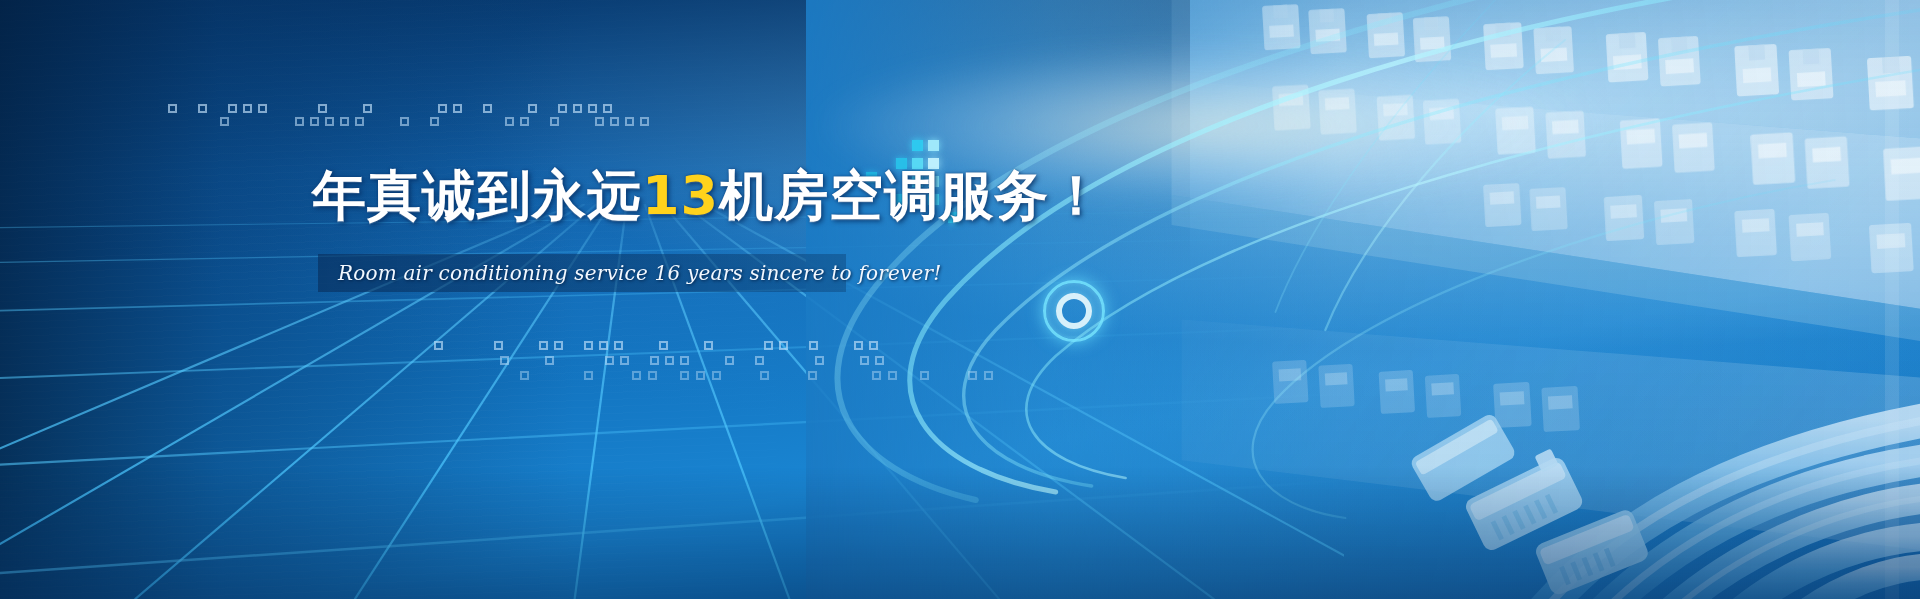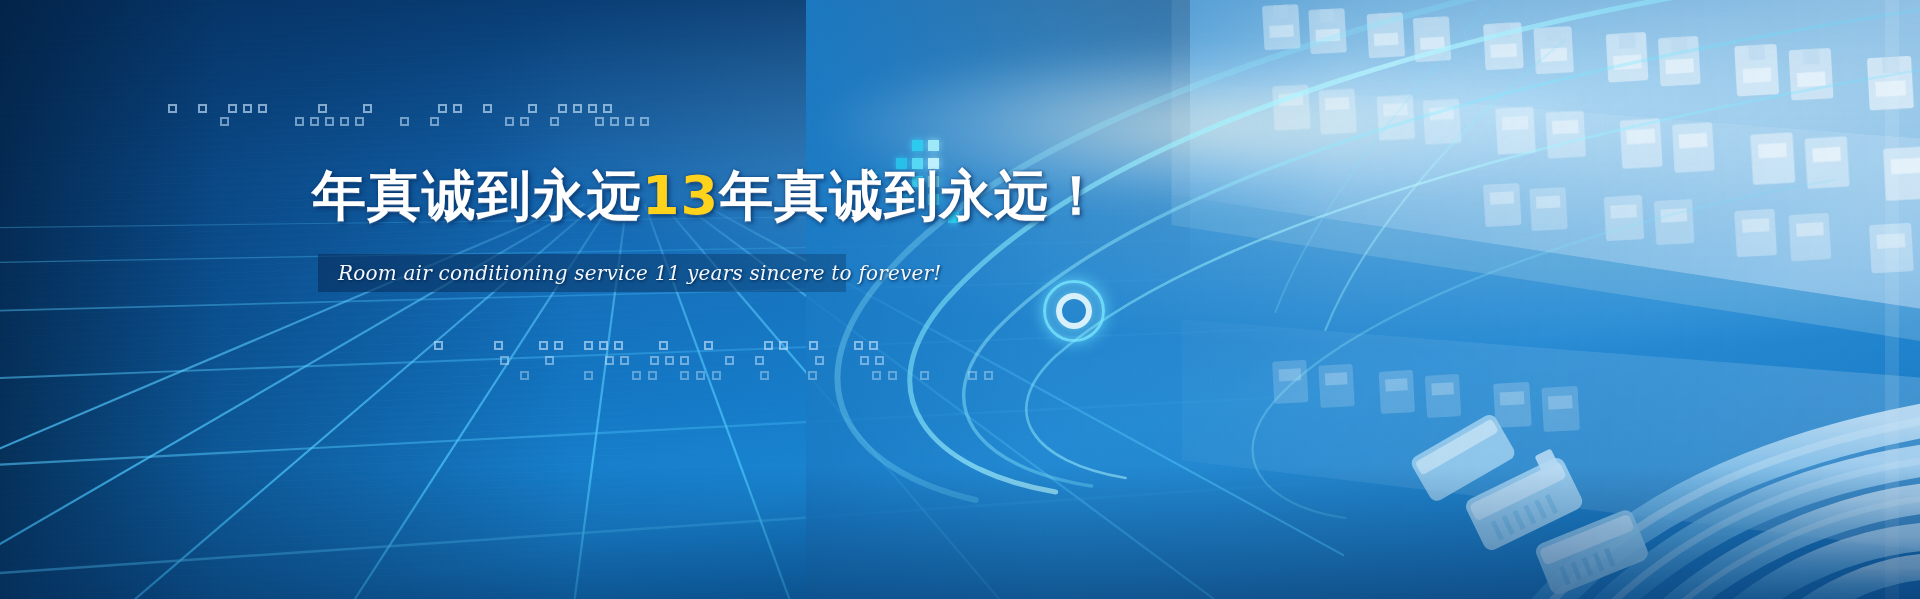--- a/index.html
+++ b/index.html
@@ -644,18 +644,18 @@
     <i style="left:24px;top:18px;width:11px;height:11px;background:#56d8f4;box-shadow:0 0 7px rgba(80,220,250,.8);"></i>
     <i style="left:40px;top:18px;width:11px;height:11px;background:#bdeffd;box-shadow:0 0 8px rgba(170,240,255,.85);"></i>
     <i style="left:24px;top:36px;width:11px;height:11px;background:#3fd0f2;box-shadow:0 0 7px rgba(70,215,250,.8);"></i>
     <i style="left:40px;top:36px;width:11px;height:11px;background:#7fe2f8;box-shadow:0 0 7px rgba(120,230,255,.8);"></i>
     <i style="left:8px;top:54px;width:11px;height:11px;background:#24b8e2;box-shadow:0 0 6px rgba(45,195,240,.7);"></i>
     <i style="left:40px;top:54px;width:11px;height:11px;background:#49d3f2;box-shadow:0 0 7px rgba(75,215,250,.8);"></i>
     <i style="left:-22px;top:32px;width:11px;height:11px;background:#1fb2de;box-shadow:0 0 6px rgba(40,190,235,.65);"></i>
     <i style="left:60px;top:72px;width:11px;height:11px;background:#2ec9ef;box-shadow:0 0 7px rgba(60,215,250,.8);"></i>
   </div>
 
-  <div class="headline"><span>年真诚到永远</span><span class="hl-num">13</span><span>年真诚到永远！</span></div>
+  <div class="headline"><span>年真诚到永远</span><span class="hl-num">13</span><span>机房空调服务！</span></div>
 
   <div class="sub-band"></div>
-  <div class="subtitle">Room air conditioning service 11 years sincere to forever!</div>
+  <div class="subtitle">Room air conditioning service 16 years sincere to forever!</div>
 
 </div>
 
 </body></html>

